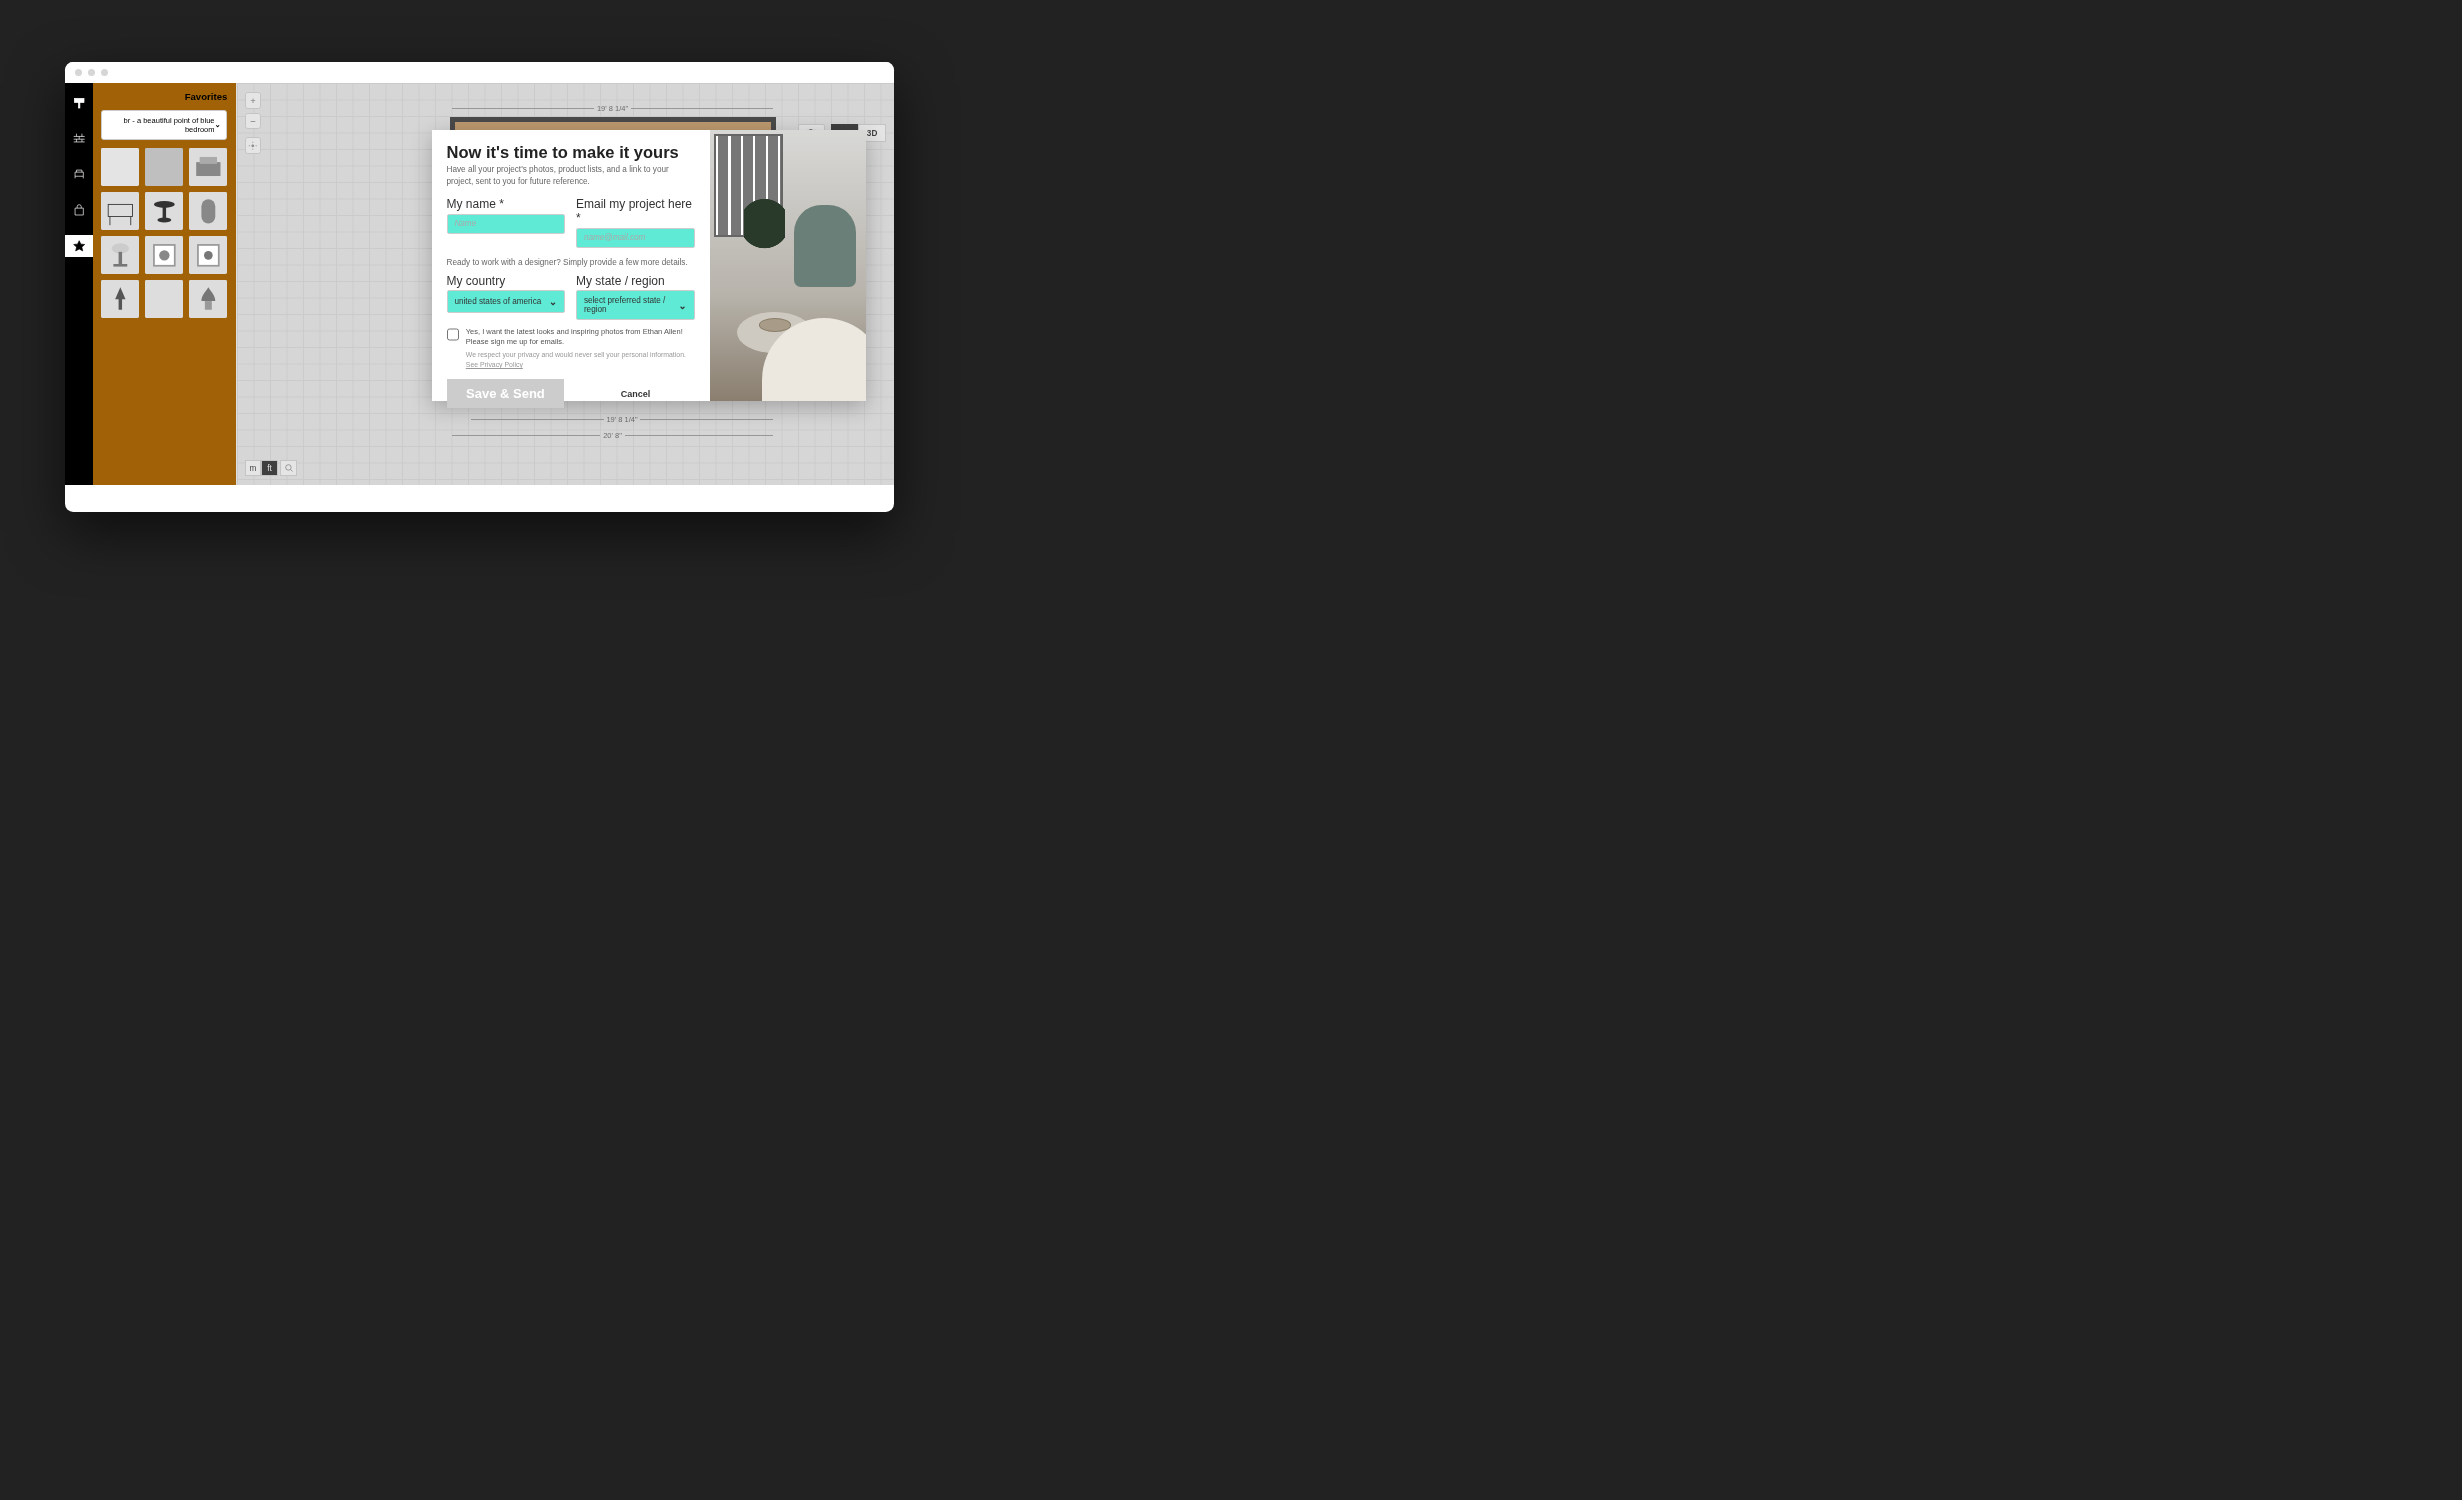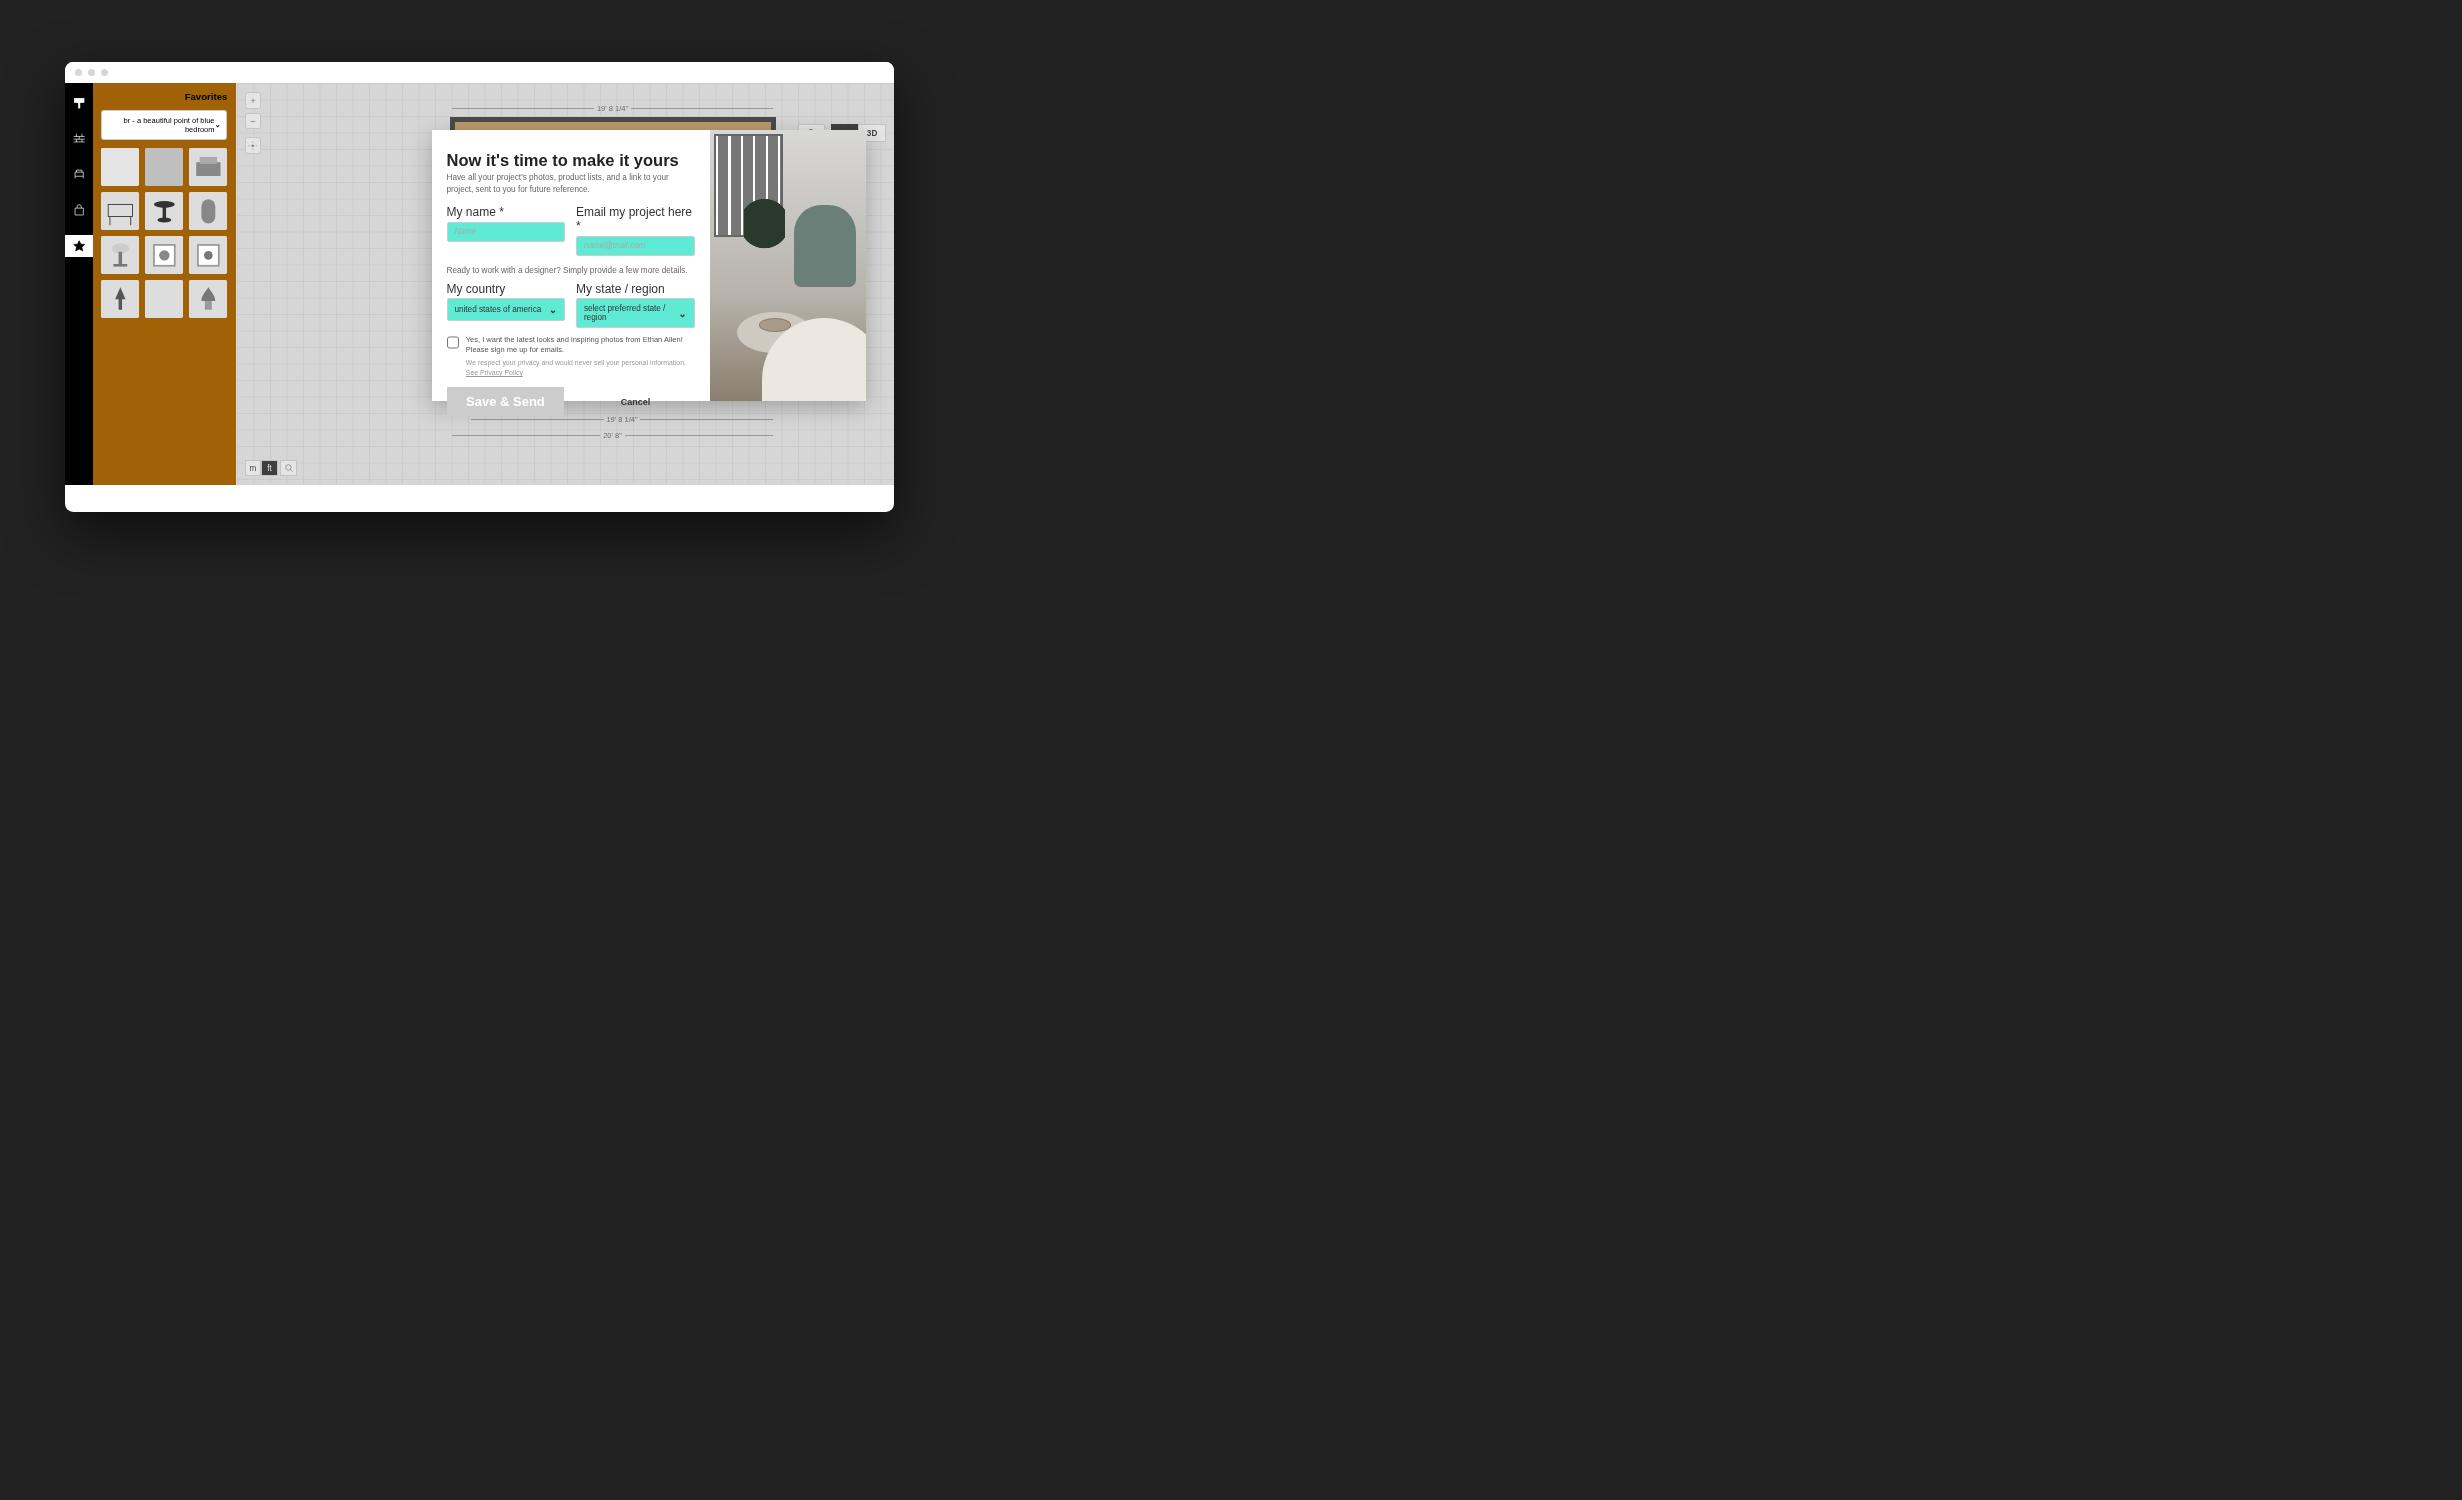--- a/index.html
+++ b/index.html
@@ -239,21 +239,21 @@
     top: 47px;
     width: 434px;
     height: 271px;
     background: #fff;
     display: flex;
     box-shadow: 0 5.5px 20.6px rgba(0,0,0,0.25);
     z-index: 10;
   }
   .modal-left {
     flex: 1;
-    padding: 21px 15px 11px;
+    padding: 13px 15px 11px;
     display: flex;
     flex-direction: column;
   }
   .modal-left h1 {
     font-size: 16.5px;
     font-weight: 700;
     color: #222;
     margin-bottom: 2.7px;
   }
   .modal-left .sub {

